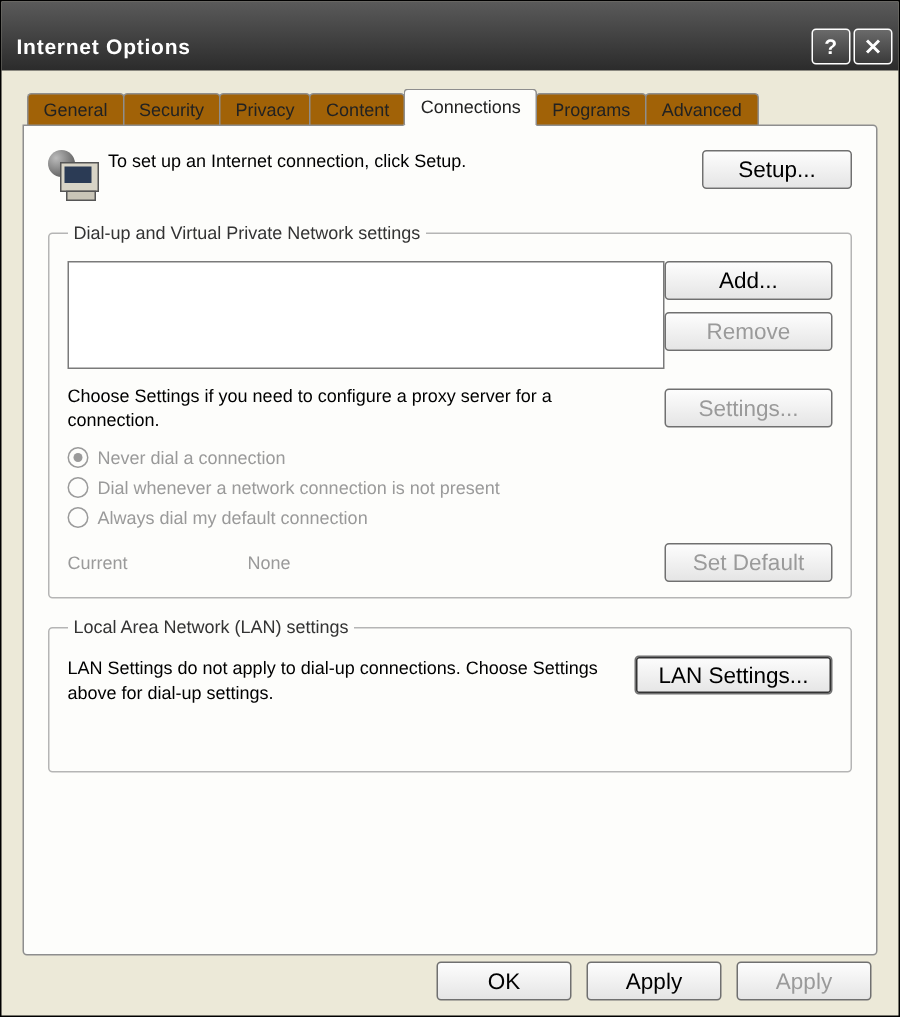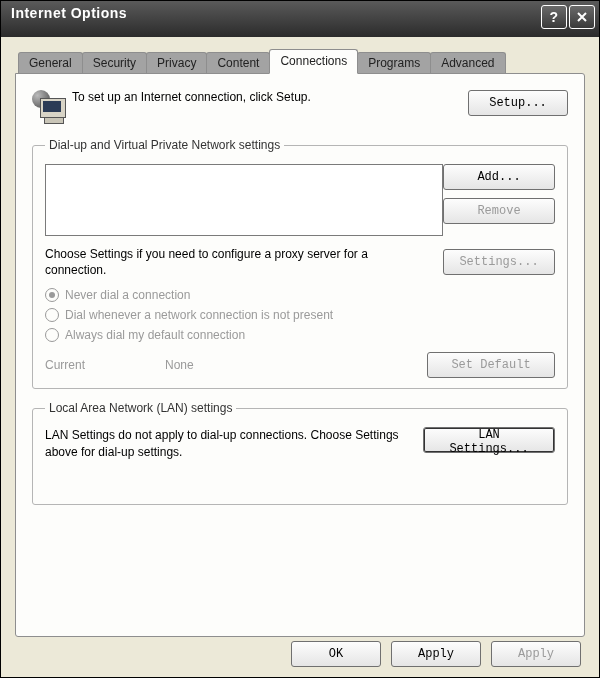--- a/index.html
+++ b/index.html
@@ -1,51 +1,51 @@
 <!DOCTYPE html>
 <html><head>
 <meta charset="utf-8">
 <style>
   html,body{margin:0;padding:0;font-family:"Tahoma","Segoe UI",sans-serif;font-size:12px;color:#000;background:#fff}
   .window{width:600px;height:678px;background:#ece9d8;border:1px solid #000;box-sizing:border-box;position:relative;display:flex;flex-direction:column}
   
-  .titlebar{height:32px;background:linear-gradient(#5a5a5a,#2b2b2b);color:#fff;display:flex;padding:4px 4px 0 10px;font-weight:bold;font-size:14px;letter-spacing:.5px}
+  .titlebar{height:32px;background:linear-gradient(#5a5a5a,#2b2b2b);color:#fff;display:flex;align-items:center;padding:14px 4px 0 10px;font-weight:bold;font-size:14px;letter-spacing:.5px}
   .titlebar .spacer{flex:1}
   .titlebtn{width:24px;height:22px;margin-left:2px;border:1px solid #fff;border-radius:3px;display:flex;align-items:center;justify-content:center;color:#fff;font-weight:bold;font-size:14px;background:linear-gradient(#6a6a6a,#3a3a3a);cursor:default}
   
   .body{flex:1;padding:10px 14px 10px 14px;box-sizing:border-box;display:flex;flex-direction:column}
   
   .tabstrip{display:flex;align-items:flex-end;height:26px;padding-left:3px;font-size:12px}
-  .tab{padding:3px 10px 4px 10px;border:1px solid #8e8e8e;border-bottom:none;background:#a3a3a3;border-radius:3px 3px 0 0;margin-right:-1px;position:relative;top:1px;color:#222}
+  .tab{padding:3px 10px 4px 10px;border:1px solid #8e8e8e;border-bottom:none;background:#a16207;border-radius:3px 3px 0 0;margin-right:-1px;position:relative;top:1px;color:#222}
   .tab.active{background:#fdfdfb;z-index:2;top:0;padding-top:4px;padding-bottom:5px;border-bottom:1px solid #fdfdfb;margin-bottom:-1px}
   .tabpanel{flex:1;border:1px solid #8e8e8e;background:#fdfdfb;border-radius:0 3px 3px 3px;padding:16px 16px 12px 16px;box-sizing:border-box;position:relative}
   
   .introrow{display:flex;align-items:flex-start;margin-bottom:14px}
   .introrow .icon{width:40px;flex:none}
   .introrow .txt{flex:1;padding-right:10px;line-height:1.3}
-  .btn{min-width:100px;height:26px;border:1px solid #707070;border-radius:3px;background:linear-gradient(#fdfdfd,#e5e5e5);font-family:Liberation Mono, monospace;font-size:12px;padding:0 12px}
+  .btn{min-width:100px;height:26px;border:1px solid #707070;border-radius:3px;background:linear-gradient(#fdfdfd,#e5e5e5);font-family:Liberation Sans, sans-serif;font-size:15px;padding:0 12px}
   .btn:disabled{color:#9a9a9a}
   .btn.hl{box-shadow:0 0 0 1px #333 inset}
   
   fieldset{border:1px solid #b5b5b5;border-radius:3px;margin:0 0 12px 0;padding:12px 12px 10px 12px}
   legend{padding:0 4px;color:#333}
   .dialrow{display:flex;align-items:flex-start;gap:0}
   .listbox{flex:1;height:72px;border:1px solid #7a7a7a;background:#fff;box-sizing:border-box}
   .sidebtns{display:flex;flex-direction:column;gap:8px;width:112px}
   .sidebtns .btn{width:100%}
   .desc2{display:flex;align-items:center;gap:20px;margin-top:10px}
   .desc2 .txt{flex:1;line-height:1.35}
   .radios{margin-top:10px;color:#9a9a9a}
   .radio{display:flex;align-items:flex-end;gap:6px;margin:6px 0}
   .radio .circ{width:12px;height:12px;border:1px solid #9a9a9a;border-radius:50%;display:flex;align-items:center;justify-content:center}
   .radio .circ.checked::after{content:"";width:6px;height:6px;background:#9a9a9a;border-radius:50%}
   .currow{display:flex;align-items:center;margin-top:10px;color:#9a9a9a}
   .currow .c1{width:120px}
   .currow .c2{flex:1}
-  .currow .btn{width:128px}
+  .currow .btn{width:112px}
   
   .lanrow{display:flex;align-items:flex-start;}
   .lanrow .txt{flex:1;line-height:1.35}
   
   .bottombar{display:flex;justify-content:flex-end;gap:10px;padding-top:4px;padding-right:4px}
   .bottombar .btn{min-width:90px}
   
   .cw-icon{width:36px;height:34px;position:relative}
   .cw-icon .globe{position:absolute;left:0;top:0;width:18px;height:18px;border-radius:50%;background:radial-gradient(circle at 30% 30%,#bbb,#444)}
   .cw-icon .monitor{position:absolute;left:8px;top:8px;width:24px;height:18px;background:#d8d4c6;border:1px solid #555}

